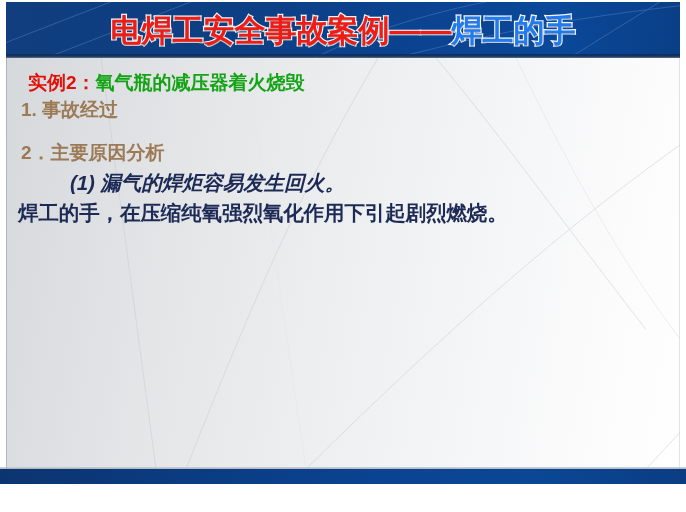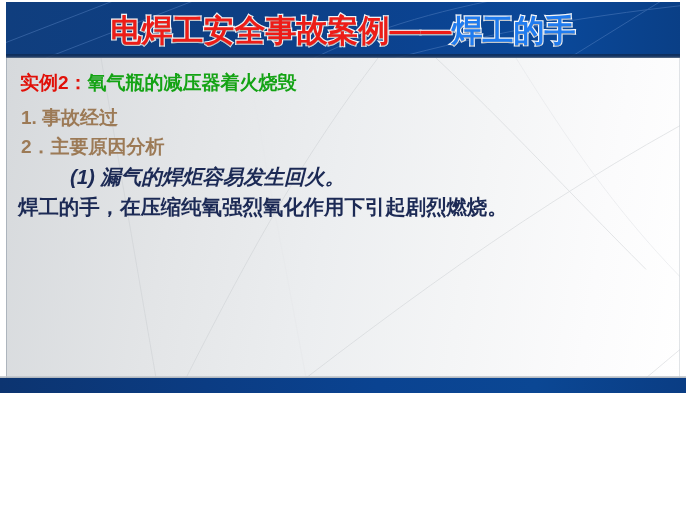--- a/index.html
+++ b/index.html
@@ -6,21 +6,21 @@
 
   html, body {
     width:686px; height:512px;
     overflow:hidden;
     font-family:"Liberation Sans", "DejaVu Sans", sans-serif;
   }
 
   
   #slide {
     position:relative;
-    width:686px; height:393px;
+    width:686px; height:484px;
     background:#ffffff;
     overflow:hidden;
   }
 
   
   #page-bg {
     position:absolute; inset:0;
     background:#ffffff;
   }
 
@@ -85,32 +85,32 @@
   #body-area {
     position:absolute;
     left:6px; top:58px; right:6px; bottom:15px;
     padding:10px 14px 0 12px;
   }
 
   .line { white-space:nowrap; line-height:1; }
 
   #case-head {
     font-size:19px; font-weight:bold;
-    margin-top:5px; margin-left:2px;
+    margin-top:5px; margin-left:10px;
   }
   .case-red   { color:#E11008; }
   .case-green { color:#14A314; }
 
   #sec1-head, #sec2-head {
     font-size:19px; font-weight:bold;
     color:#9C7A56;
     margin-left:3px;
   }
-  #sec1-head { margin-top:16px; }
-  #sec2-head { margin-top:10px; }
+  #sec1-head { margin-top:8px; }
+  #sec2-head { margin-top:24px; }
 
   .para {
     color:#1C2A55;
     font-size:20.5px;
     font-weight:bold;
     letter-spacing:-0.1px;
   }
   .para .line { margin-top:9px; }
   .para .line.first { margin-top:11px; }
   .indent-1 { padding-left:50px; }

